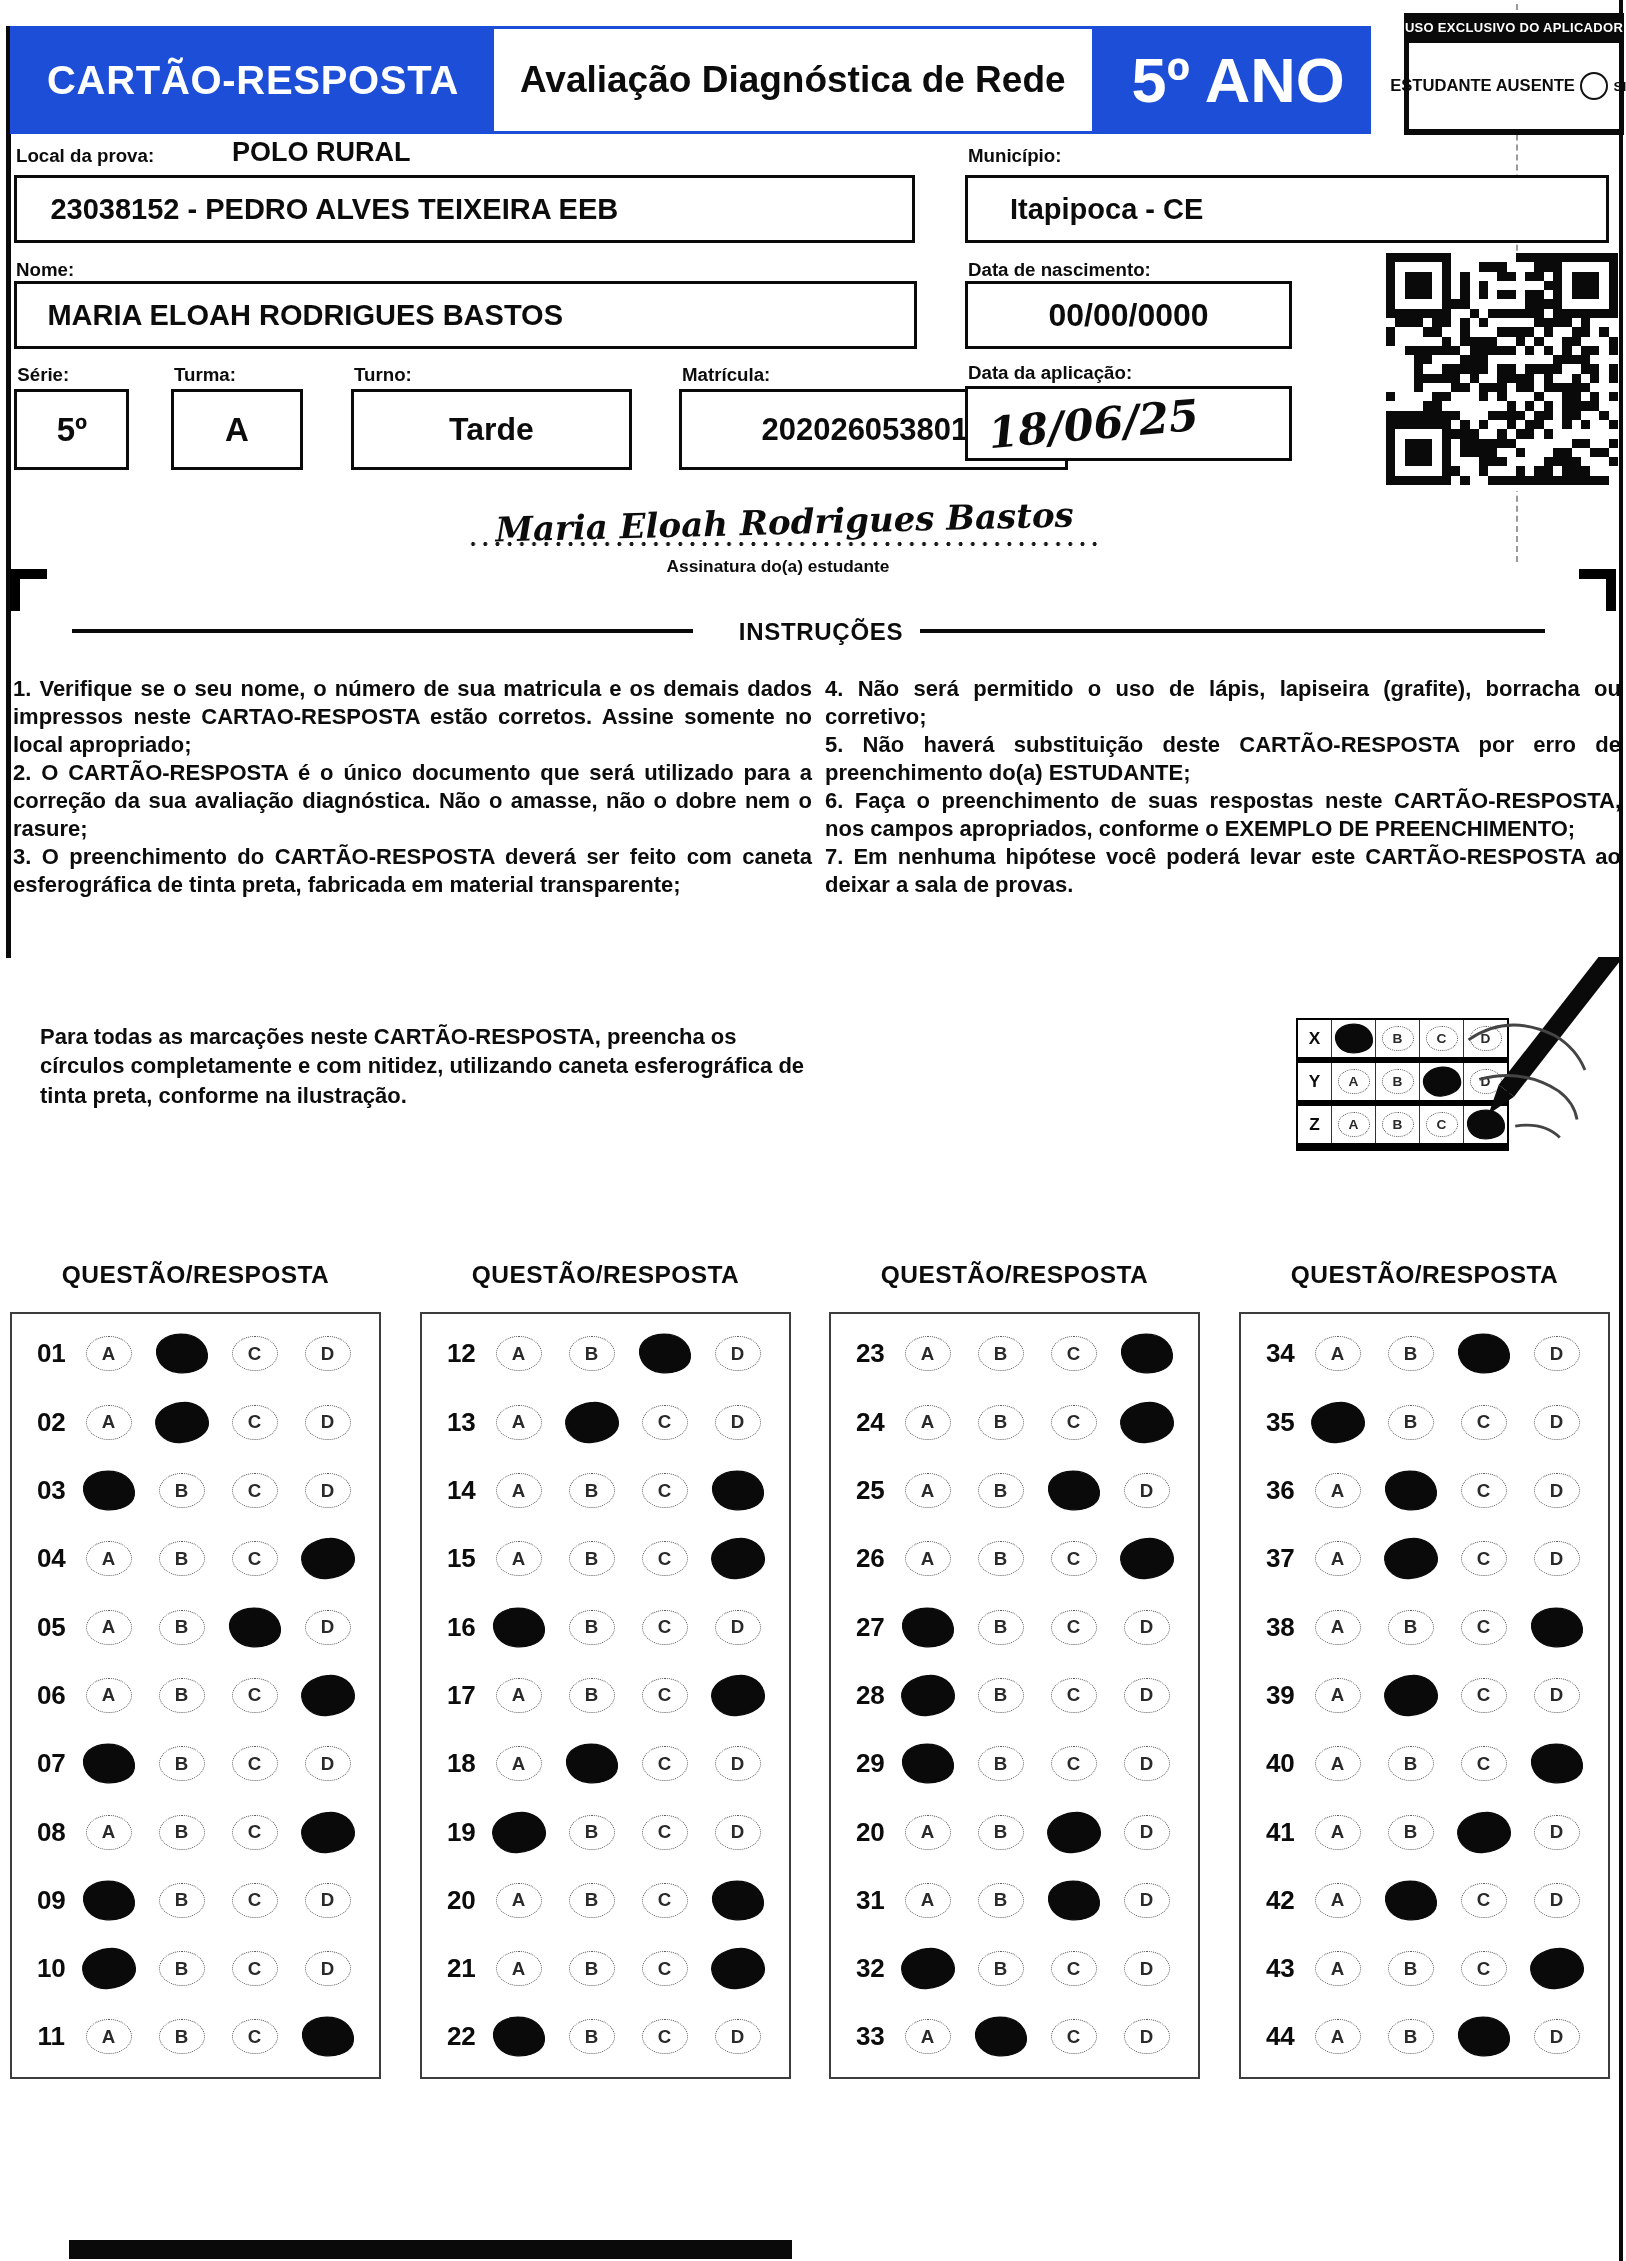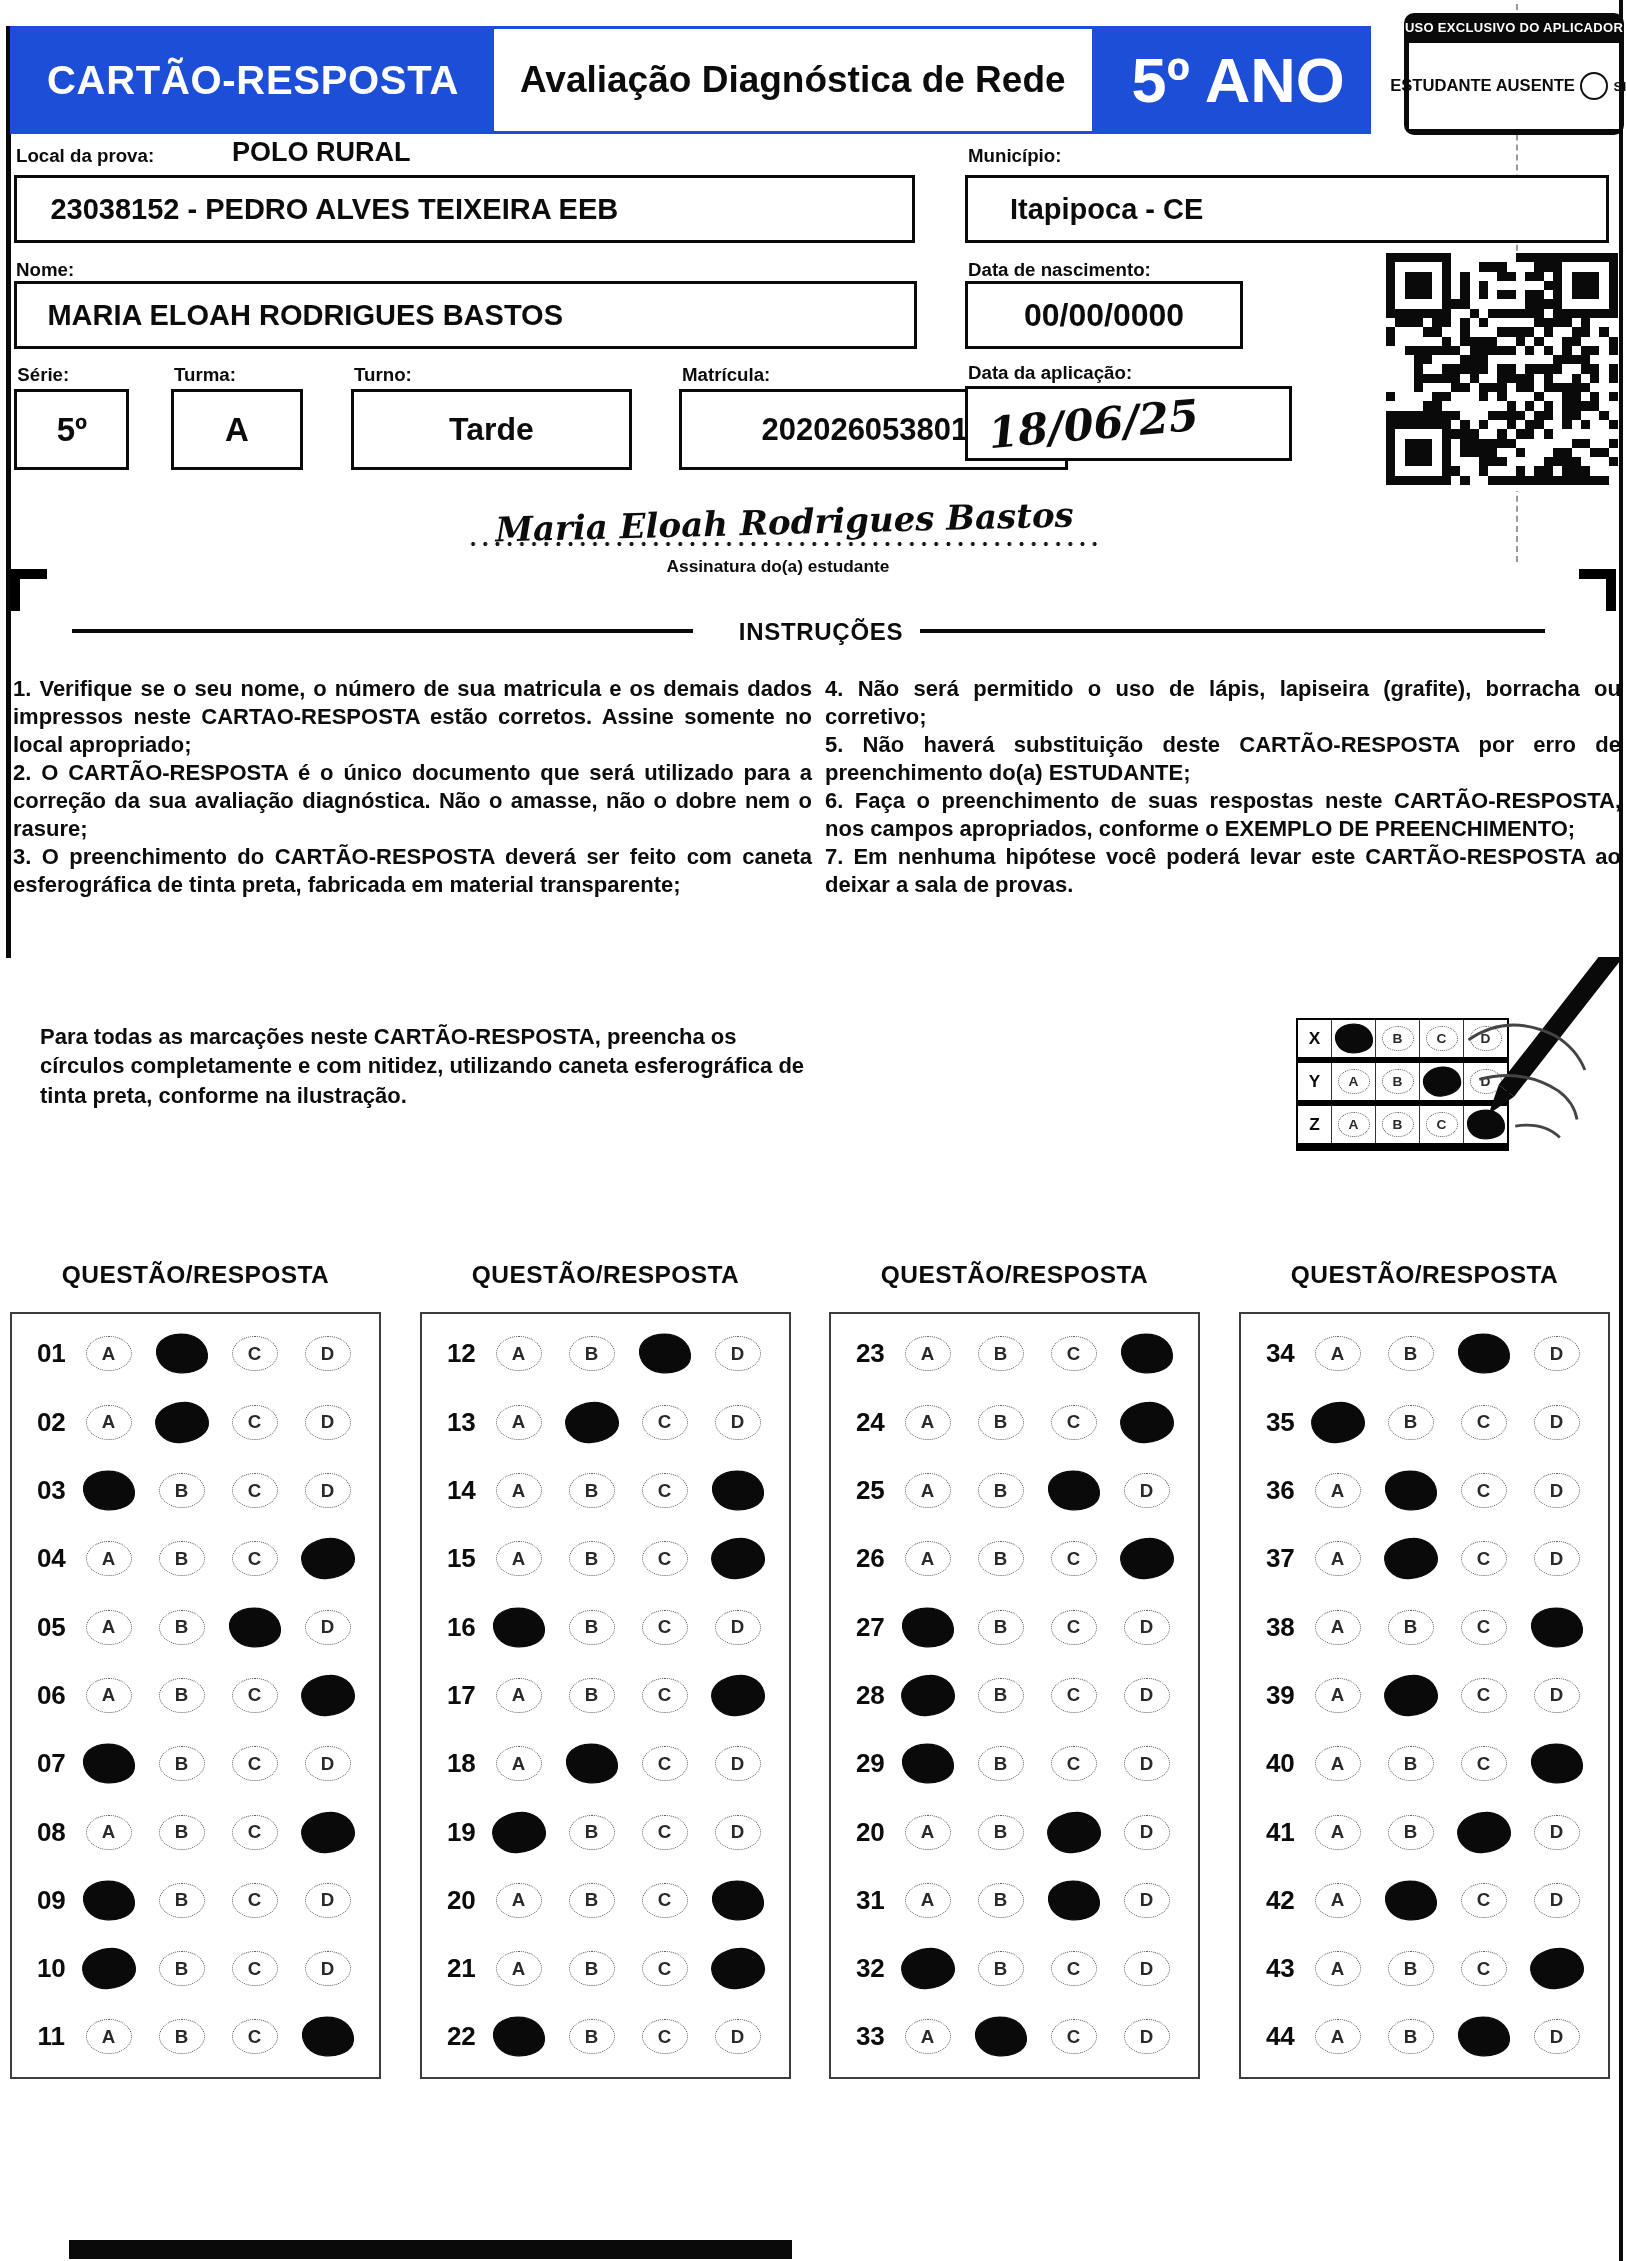--- a/index.html
+++ b/index.html
@@ -10,21 +10,21 @@
   .edge-left{left:5.8px;top:26px;width:5px;height:932px;background:#0a0a0a;}
   .edge-right{left:1619px;top:0;width:4.3px;height:2261px;background:#0a0a0a;}
   .dash-line{left:1516px;top:4.3px;width:0;height:558px;border-left:2.2px dashed #999;}
   
   .header-bar{left:10px;top:26px;width:1361px;height:108px;background:#1d4ed8;
               display:flex;align-items:center;}
   .h-title{color:#fff;font-weight:bold;font-size:40px;letter-spacing:0.7px;margin-left:37px;white-space:nowrap;}
   .h-sub-box{margin-left:35px;height:102px;background:#fff;display:flex;align-items:center;
              padding:0 26px;font-size:37px;font-weight:bold;white-space:nowrap;}
   .h-grade{color:#fff;font-weight:bold;font-size:63px;margin-left:40px;white-space:nowrap;}
-  .aplicador-box{left:1404px;top:13px;width:220px;height:122px;background:#0a0a0a;border-radius:10px;}
+  .aplicador-box{left:1404px;top:13px;width:220px;height:122px;background:#0a0a0a;}
   .ap-title{color:#fff;font-size:13px;font-weight:bold;text-align:center;padding-top:6.5px;letter-spacing:0.3px;}
   .ap-inner{position:absolute;left:5px;right:5px;top:30px;bottom:5.8px;background:#fff;
             display:flex;align-items:center;justify-content:center;gap:5px;}
   .ap-label{font-size:16.6px;font-weight:bold;white-space:nowrap;}
   .ap-circle{width:24.5px;height:24.5px;border:2.2px solid #111;border-radius:50%;flex:0 0 auto;}
   .ap-sim{font-size:13.7px;font-weight:bold;}
   
   .f-label{font-size:18.7px;font-weight:bold;white-space:nowrap;}
   .f-box{border:3.6px solid #0a0a0a;background:#fff;display:flex;align-items:center;
          font-weight:bold;box-sizing:border-box;}
@@ -120,21 +120,21 @@
   <div class="abs f-box f-big" style="left:965px;top:175px;width:644px;height:68px;padding-left:42px;">
     <span>Itapipoca - CE</span>
   </div>
 
   <div class="abs f-label" style="left:16px;top:259px;">Nome:</div>
   <div class="abs f-box f-big" style="left:14.4px;top:281px;width:903px;height:68px;padding-left:30px;">
     <span>MARIA ELOAH RODRIGUES BASTOS</span>
   </div>
 
   <div class="abs f-label" style="left:968px;top:259px;">Data de nascimento:</div>
-  <div class="abs f-box f-big center" style="left:965px;top:281px;width:278px;height:68px;font-size:32px;">
+  <div class="abs f-box f-big center" style="left:965px;top:281px;width:327px;height:68px;font-size:32px;">
     <span>00/00/0000</span>
   </div>
 
   <div class="abs f-label" style="left:17.3px;top:364px;">Série:</div>
   <div class="abs f-box center" style="left:14.4px;top:389px;width:115px;height:81px;font-size:33px;">
     <span>5º</span>
   </div>
 
   <div class="abs f-label" style="left:174px;top:364px;text-align:center;">Turma:</div>
   <div class="abs f-box center" style="left:171px;top:389px;width:132px;height:81px;font-size:33px;">

